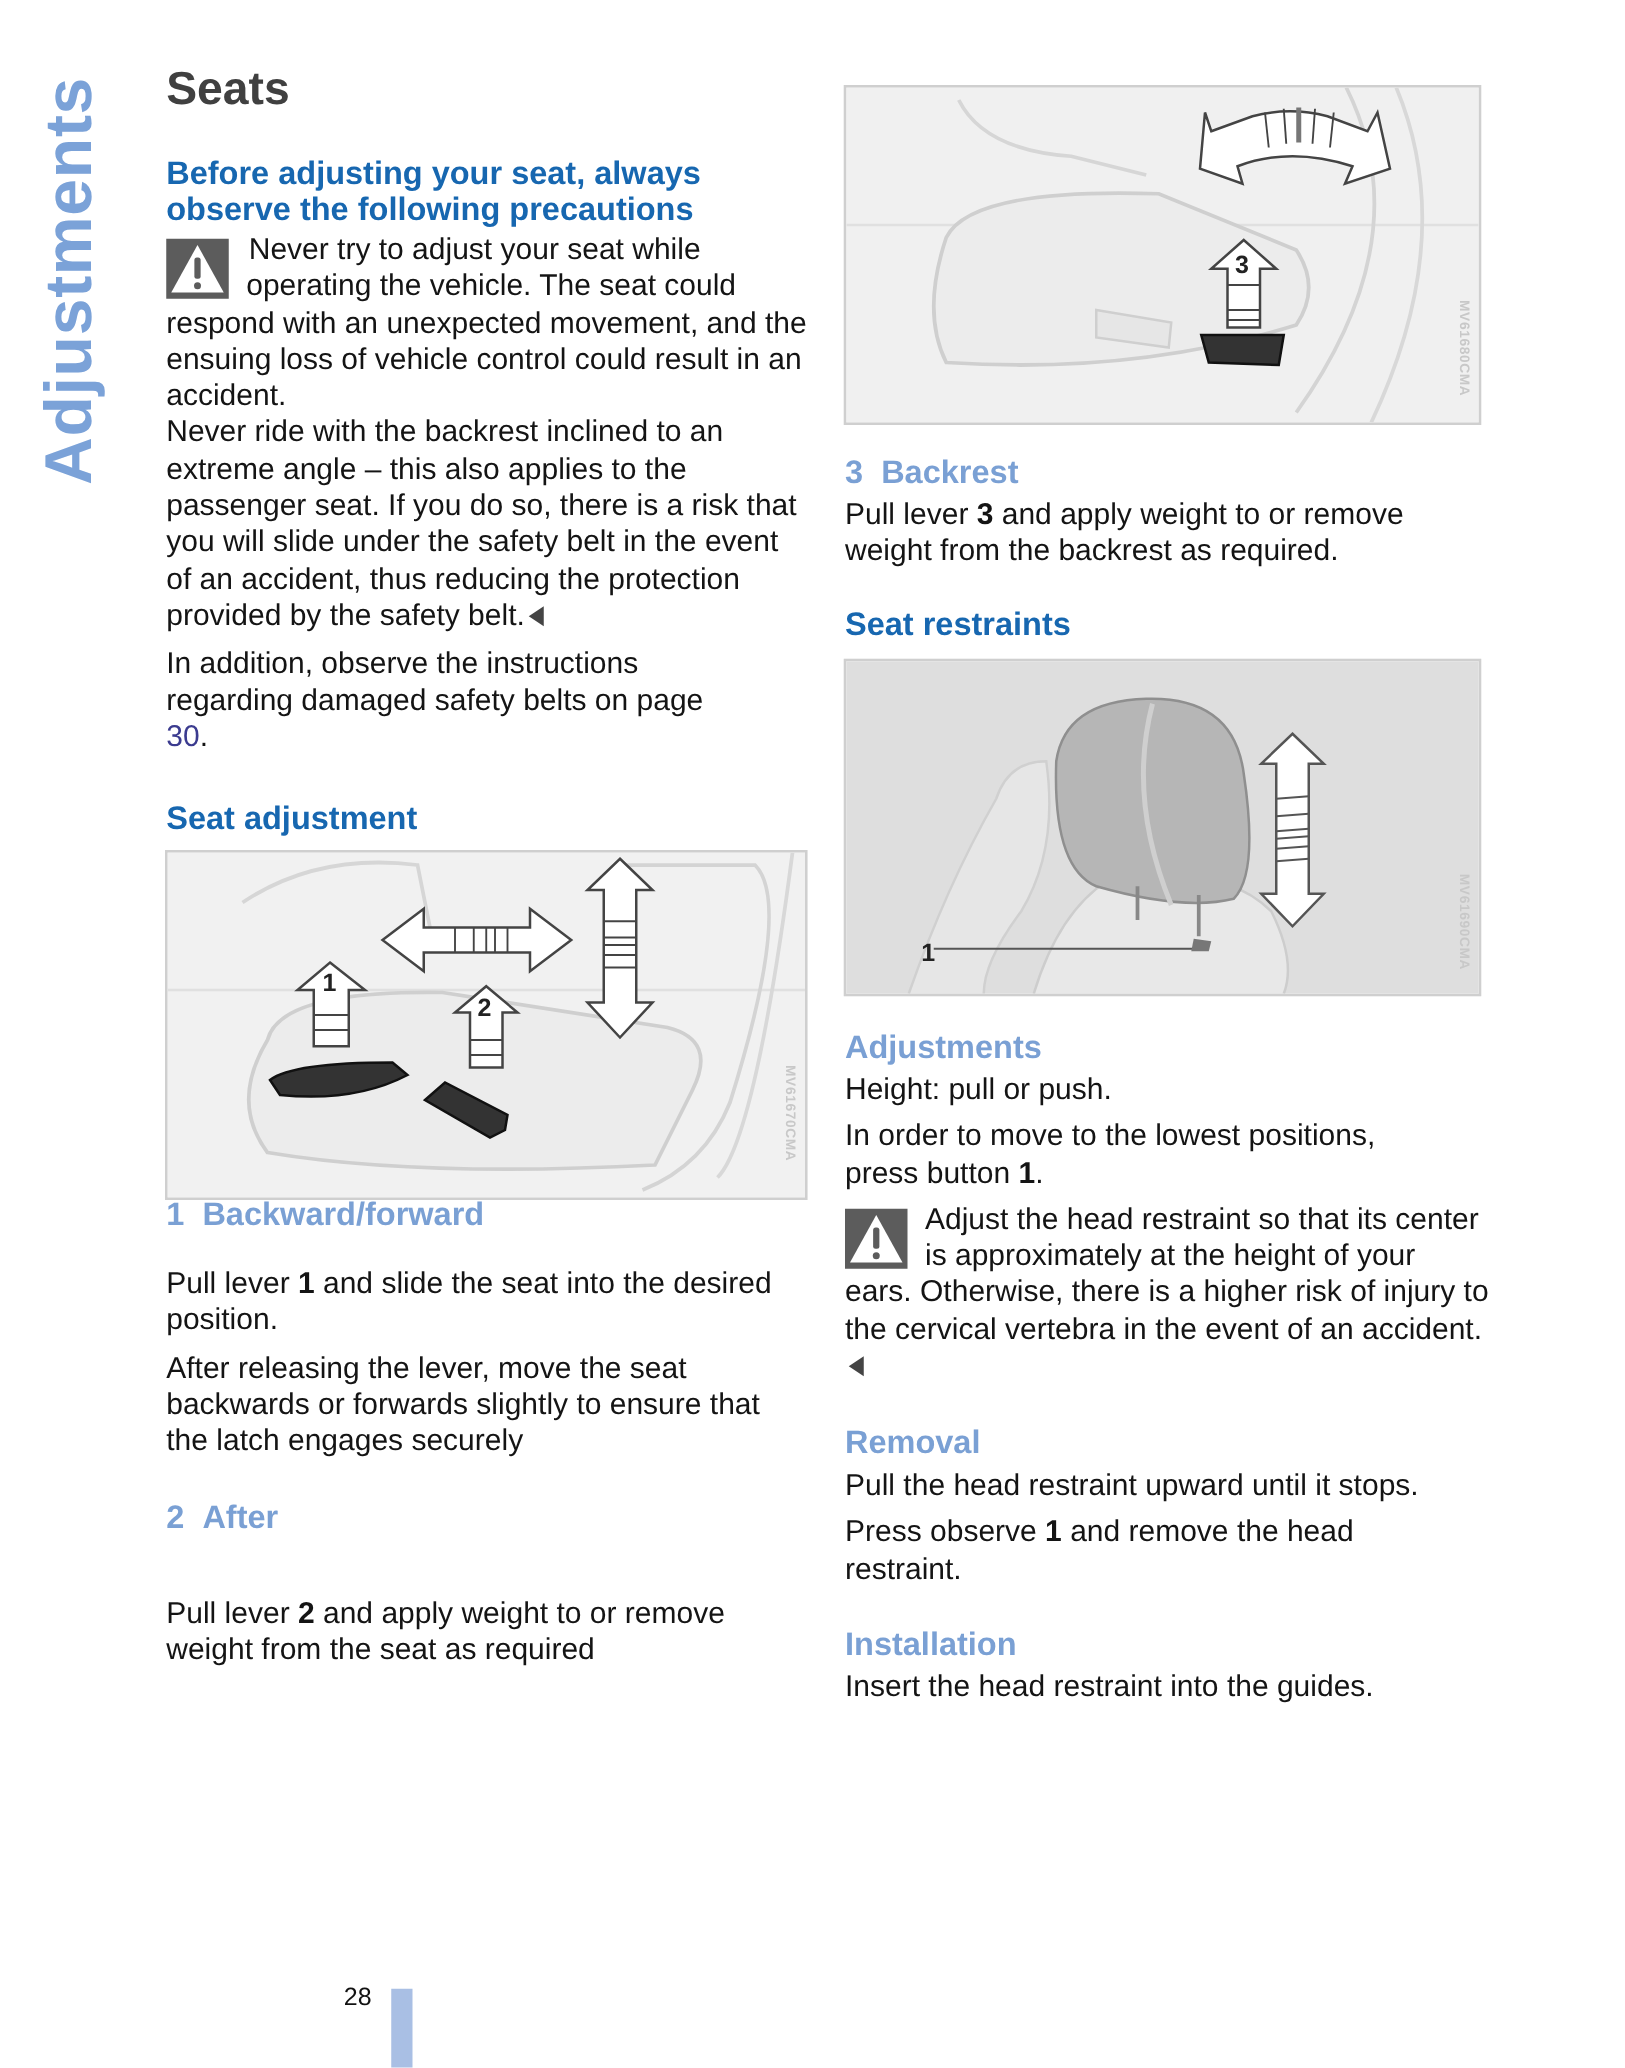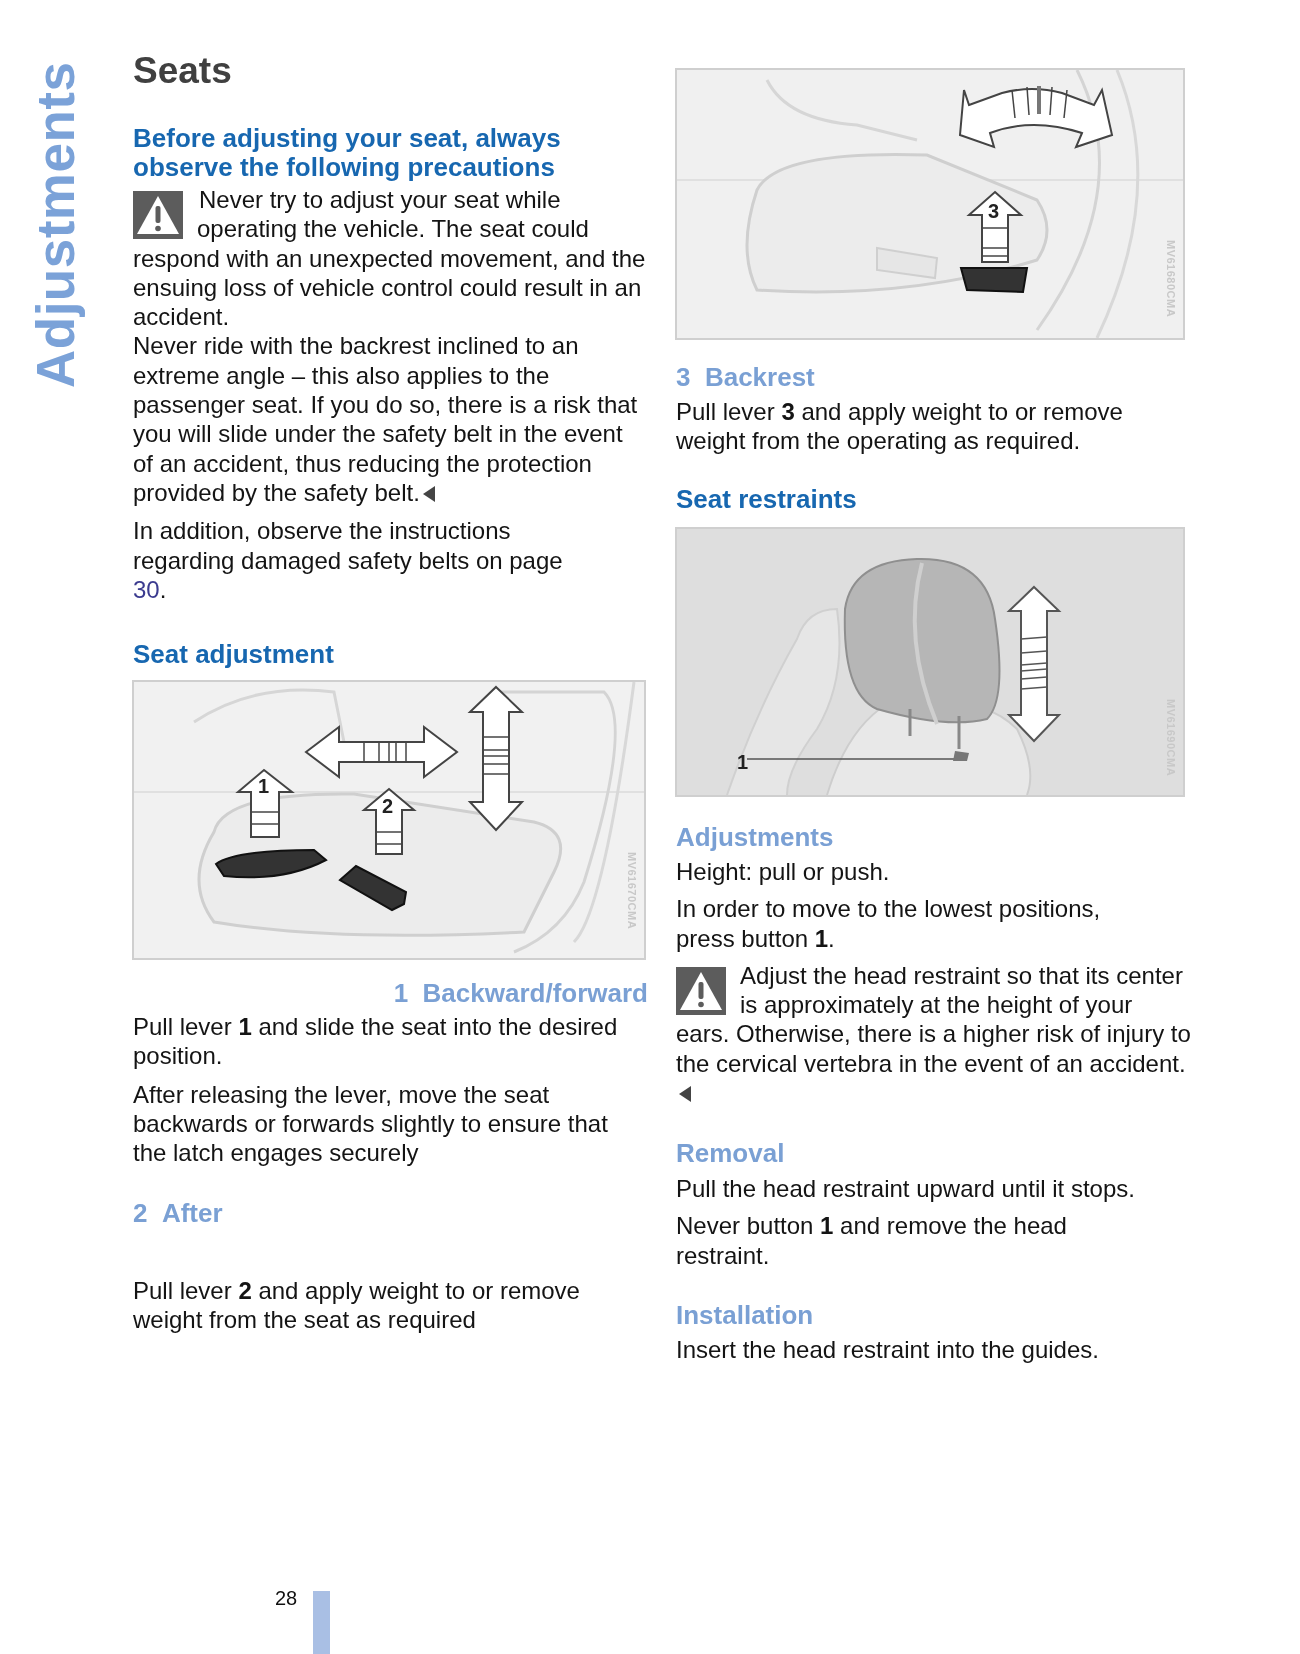--- a/index.html
+++ b/index.html
@@ -95,21 +95,21 @@
     <line x1="242" y1="150" x2="268" y2="150" stroke="#444" stroke-width="1.5"></line>
     <line x1="242" y1="162" x2="268" y2="162" stroke="#444" stroke-width="1.5"></line>
     <text x="248" y="131" font-size="20" font-weight="bold" fill="#222" font-family="Liberation Sans, sans-serif">2</text>
 
     <path d="M82,182 Q100,168 180,168 L192,178 Q150,200 90,194 Z" fill="#333" stroke="#111" stroke-width="2"></path>
     <path d="M206,198 L222,184 L272,210 L270,222 L258,228 Z" fill="#333" stroke="#111" stroke-width="2"></path>
   </svg>
   <div class="wm" style="left:504px; top:170px;">MV61670CMA</div>
 </div>
 
-<div class="abs col-l h3" style="top:978px;text-align:right;">
+<div class="abs col-l h3" style="top:956px;">
   <span>1</span>&nbsp;&nbsp;<span>Backward/forward</span>
 </div>
 <div class="abs col-l p" style="top:1012px; width:500px;">
   <div><span>Pull lever </span><b>1</b><span> and slide the seat into the desired position.</span></div>
   <div class="gap"></div>
   <div>After releasing the lever, move the seat backwards or forwards slightly to ensure that the latch engages securely</div>
 </div>
 
 <div class="abs col-l h3" style="top:1198px;">
   <span>2</span>&nbsp;&nbsp;<span>After</span>
@@ -143,21 +143,21 @@
     <path d="M284,198 L350,198 L346,222 L290,220 Z" fill="#333" stroke="#111" stroke-width="2"></path>
     <path d="M200,178 L260,188 L258,208 L200,200 Z" fill="#e6e6e6" stroke="#cfcfcf" stroke-width="2"></path>
   </svg>
   <div class="wm" style="left:500px; top:170px;">MV61680CMA</div>
 </div>
 
 <div class="abs col-r h3" style="top:362px;">
   <span>3</span>&nbsp;&nbsp;<span>Backrest</span>
 </div>
 <div class="abs col-r p" style="top:397px;">
-  <span>Pull lever </span><b>3</b><span> and apply weight to or remove weight from the operating as required.</span>
+  <span>Pull lever </span><b>3</b><span> and apply weight to or remove weight from the backrest as required.</span>
 </div>
 
 <div class="abs col-r h2" style="top:485px;">Seat restraints</div>
 
 <div class="fig" style="left:675px; top:527px; width:506px; height:266px;">
   <svg width="506" height="266" viewBox="0 0 506 266">
     <rect width="506" height="266" fill="#dedede"></rect>
     <path d="M50,266 Q80,180 120,110 Q130,80 160,80 Q170,150 140,200 Q110,240 110,266" fill="#e6e6e6" stroke="#d0d0d0" stroke-width="2"></path>
     <path d="M150,266 Q170,200 210,175 Q300,160 340,200 Q360,240 350,266" fill="#e8e8e8" stroke="#cdcdcd" stroke-width="2"></path>
     <path d="M168,80 Q175,32 240,30 Q310,28 318,90 Q330,170 310,190 Q270,200 200,180 Q165,165 168,80 Z" fill="#b6b6b6" stroke="#8f8f8f" stroke-width="2"></path>
@@ -194,20 +194,20 @@
       </svg>
     </span>
     <span>Adjust the head restraint so that its center is approximately at the height of your ears. Otherwise, there is a higher risk of injury to the cervical vertebra in the event of an accident.</span><span class="endmark"></span>
   </div>
 </div>
 
 <div class="abs col-r h3" style="top:1138px;">Removal</div>
 <div class="abs col-r p" style="top:1174px;">
   <div>Pull the head restraint upward until it stops.</div>
   <div class="gap" style="height:8px;"></div>
-  <div style="width:430px;"><span>Never button </span><b>1</b><span> and remove the head restraint.</span></div>
+  <div style="width:430px;"><span>Press observe </span><b>1</b><span> and remove the head restraint.</span></div>
 </div>
 
 <div class="abs col-r h3" style="top:1300px;">Installation</div>
 <div class="abs col-r p" style="top:1335px;">Insert the head restraint into the guides.</div>
 
 <div class="page-no">28</div>
 <div class="page-bar"></div>
 
 </body></html>

